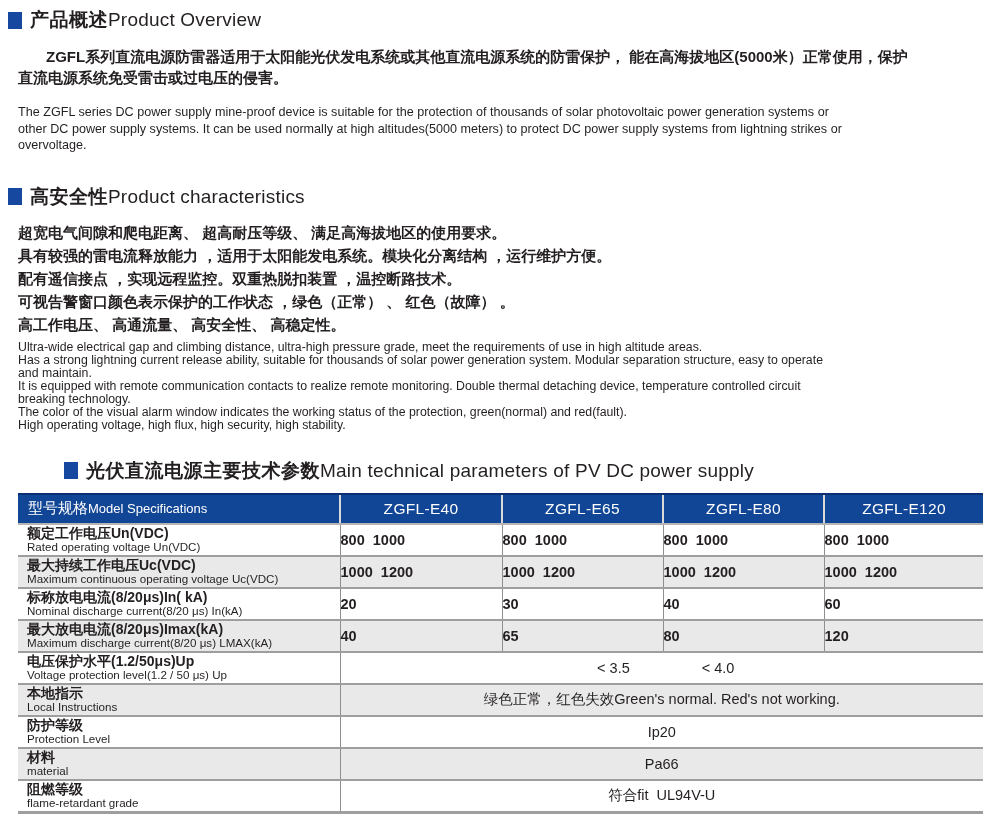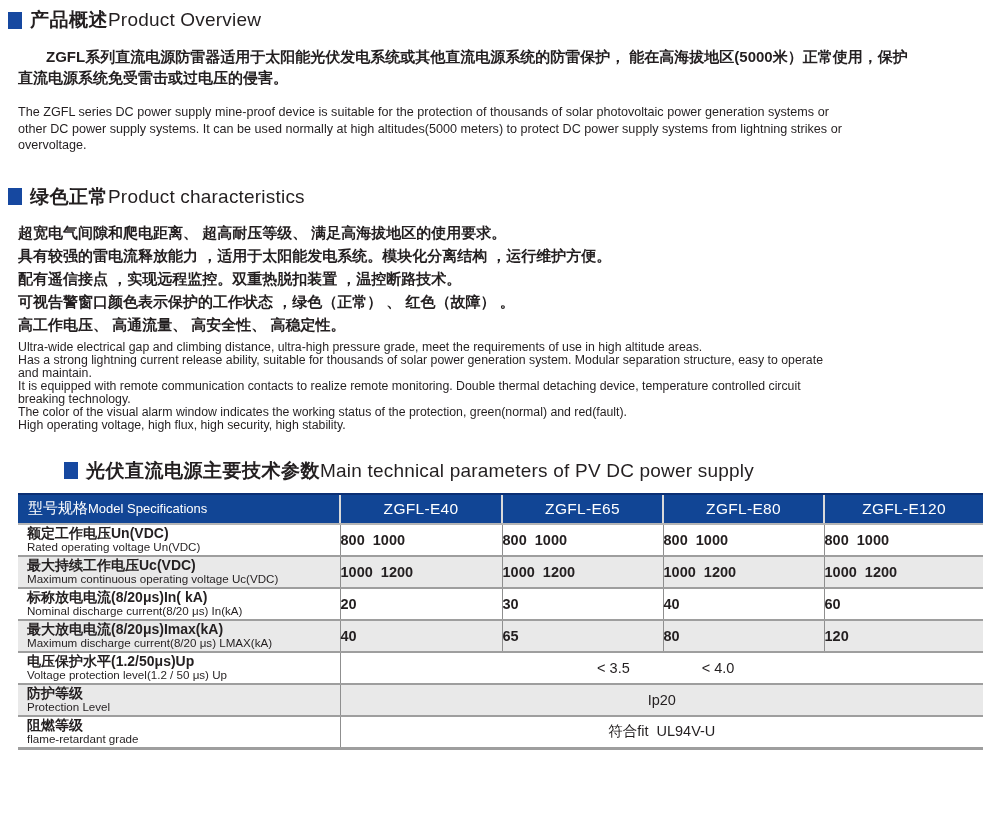--- a/index.html
+++ b/index.html
@@ -74,21 +74,21 @@
     <div>直流电源系统免受雷击或过电压的侵害。</div>
   </div>
   <div class="para-en">
     <div>The ZGFL series DC power supply mine-proof device is suitable for the protection of thousands of solar photovoltaic power generation systems or</div>
     <div>other DC power supply systems. It can be used normally at high altitudes(5000 meters) to protect DC power supply systems from lightning strikes or</div>
     <div>overvoltage.</div>
   </div>
 
   <div class="sec-head sec2">
     <span class="sq"></span>
-    <span class="sec-title-zh">绿色正常</span>
+    <span class="sec-title-zh">高安全性</span>
     <span class="sec-title-en">Product characteristics</span>
   </div>
   <div class="feat-zh">
     <div>超宽电气间隙和爬电距离、 超高耐压等级、 满足高海拔地区的使用要求。</div>
     <div>具有较强的雷电流释放能力 ，适用于太阳能发电系统。模块化分离结构 ，运行维护方便。</div>
     <div>配有遥信接点 ，实现远程监控。双重热脱扣装置 ，温控断路技术。</div>
     <div>可视告警窗口颜色表示保护的工作状态 ，绿色（正常） 、 红色（故障） 。</div>
     <div>高工作电压、 高通流量、 高安全性、 高稳定性。</div>
   </div>
   <div class="feat-en">
@@ -176,29 +176,43 @@
         <div class="le">Voltage protection level(1.2 / 50 μs) Up</div>
       </td>
       <td class="span" colspan="4">
         <span class="pair">
           <span>&lt; 3.5</span>
           <span>&lt; 4.0</span>
         </span>
       </td>
     </tr>
 
+    <tr class="r">
+      <td class="lbl">
+        <div class="lz">本地指示</div>
+        <div class="le">Local Instructions</div>
+      </td>
+      <td class="span" colspan="4">绿色正常，红色失效Green's normal. Red's not working.</td>
+    </tr>
 
     <tr class="r">
       <td class="lbl">
         <div class="lz">防护等级</div>
         <div class="le">Protection Level</div>
       </td>
       <td class="span" colspan="4">Ip20</td>
     </tr>
 
+    <tr class="r">
+      <td class="lbl">
+        <div class="lz">材料</div>
+        <div class="le">material</div>
+      </td>
+      <td class="span" colspan="4">Pa66</td>
+    </tr>
 
     <tr class="r">
       <td class="lbl">
         <div class="lz">阻燃等级</div>
         <div class="le">flame-retardant grade</div>
       </td>
       <td class="span" colspan="4">符合fit&nbsp;&nbsp;UL94V-U</td>
     </tr>
     </tbody>
   </table>

